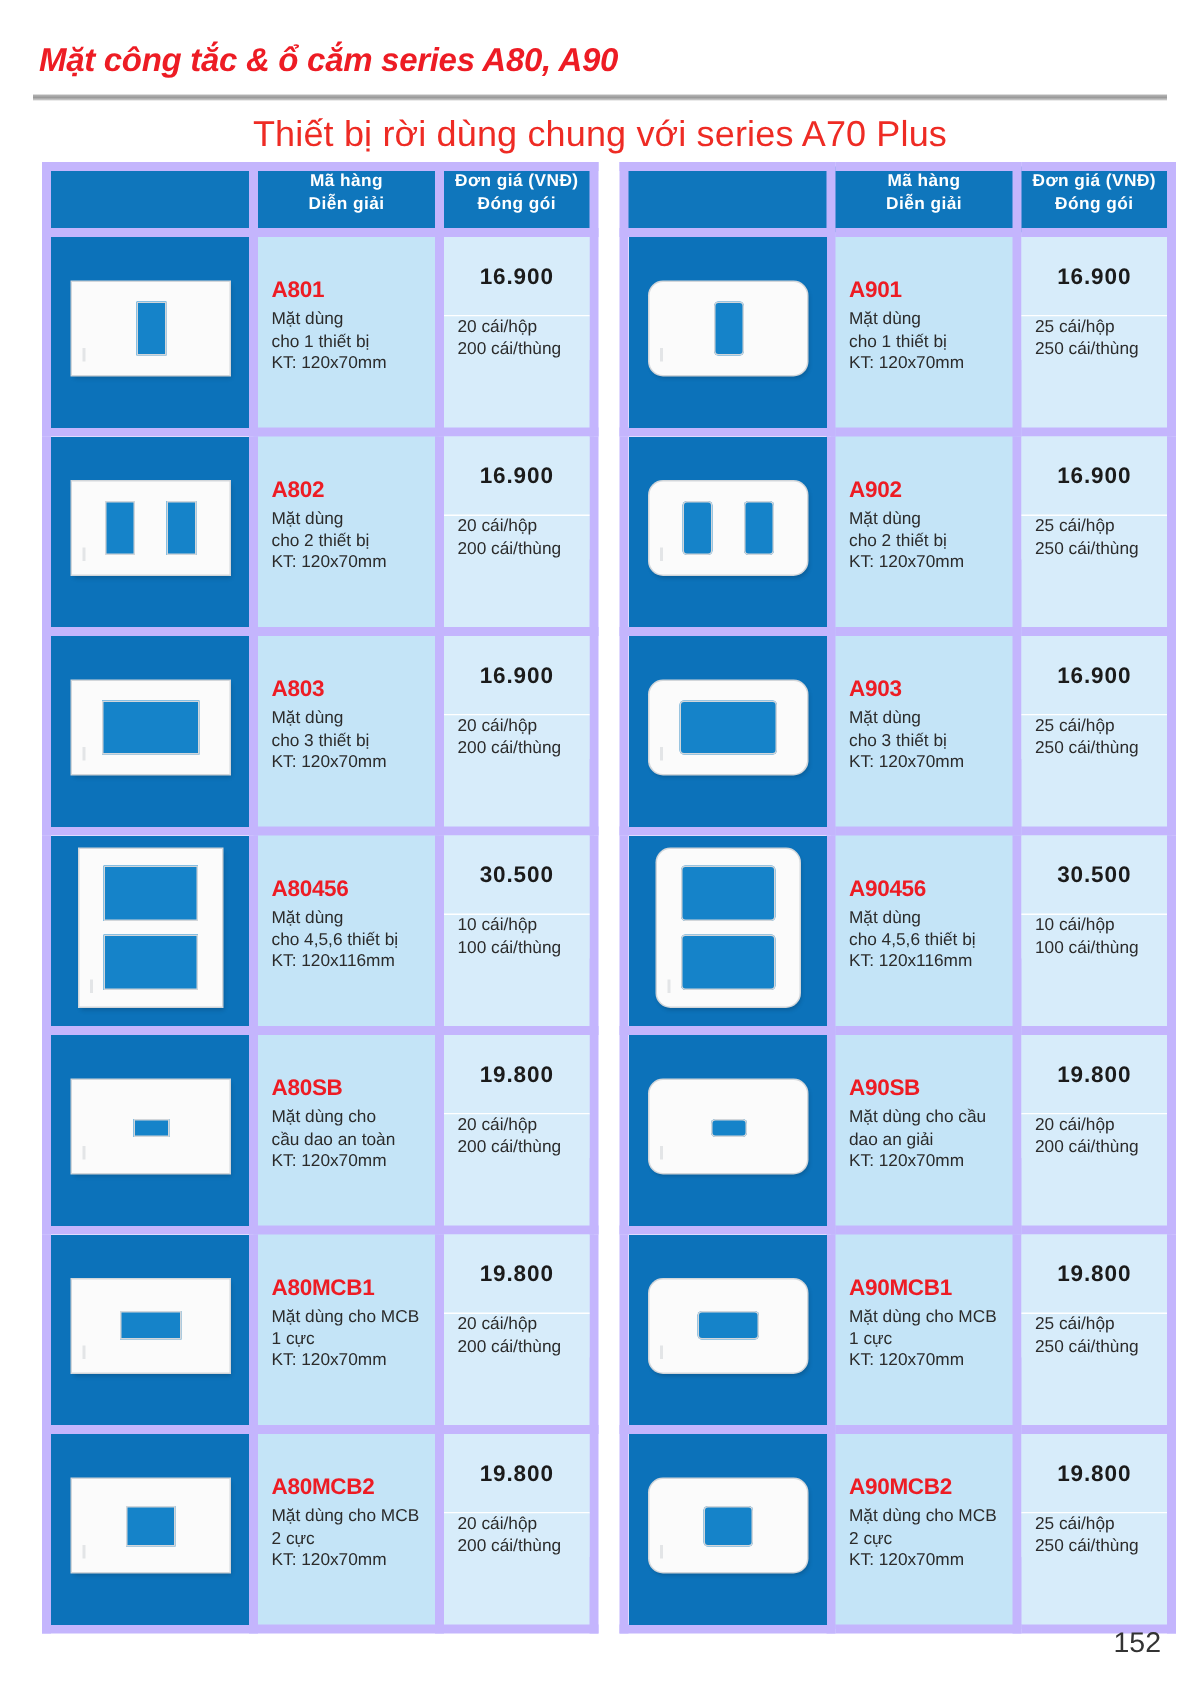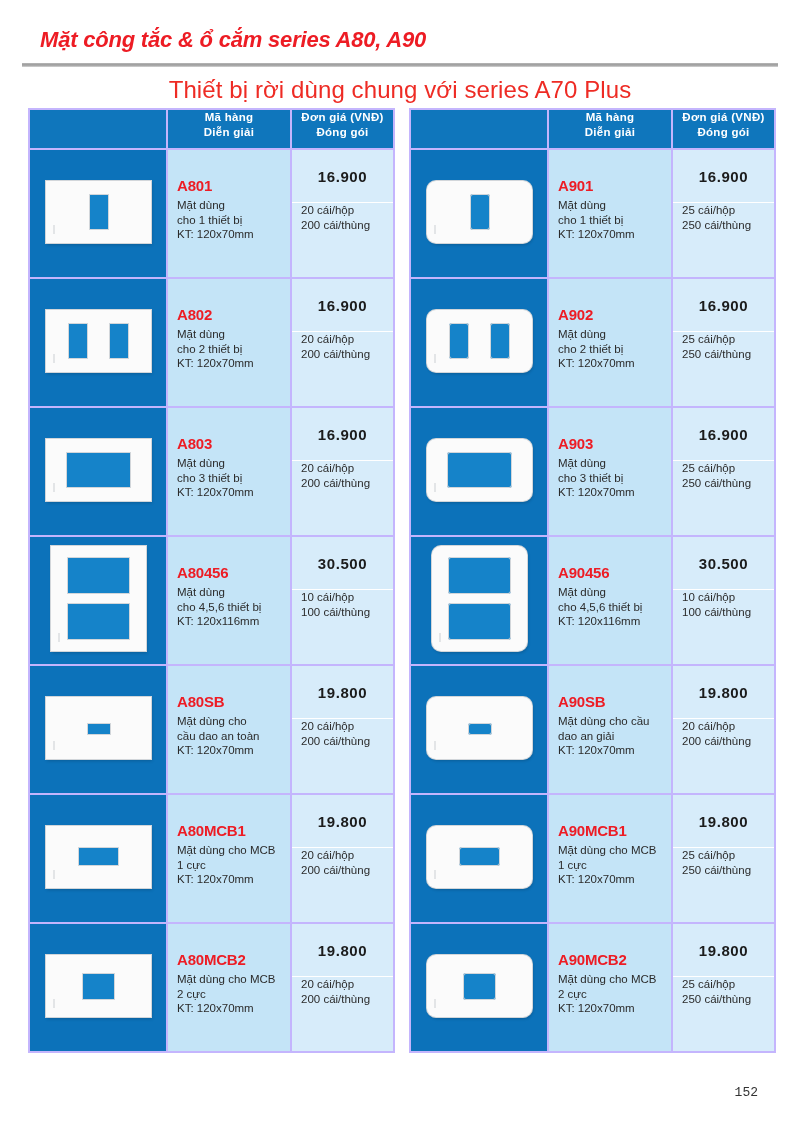--- a/index.html
+++ b/index.html
@@ -11,21 +11,21 @@
     width: 800px;
     height: 1131px;
     position: relative;
     font-family: "Liberation Sans", "DejaVu Sans", sans-serif;
     overflow: hidden;
   }
 
   
   .page-title {
     position: absolute;
-    left: 40px;
+    left: 26px;
     top: 27px;
     font-size: 22px;
     font-weight: bold;
     font-style: italic;
     color: #ED1C24;
     letter-spacing: -0.2px;
     white-space: nowrap;
   }
   .title-rule {
     position: absolute;
@@ -62,21 +62,21 @@
     table-layout: fixed;
     background: #ffffff;
   }
   .cat-table col.c-img   { width: 138px; }
   .cat-table col.c-desc  { width: 124px; }
   .cat-table col.c-price { width: 103px; }
 
   .cat-table th, .cat-table td {
     padding: 0;
     vertical-align: top;
-    border: 2px solid #c4b5fd;
+    border: 6px solid #c4b5fd;
   }
 
   
   thead th {
     background: #0F76BC;
     color: #ffffff;
     font-size: 11.5px;
     font-weight: bold;
     text-align: center;
     height: 38px;
@@ -170,26 +170,25 @@
     font-size: 11.5px;
     line-height: 14.5px;
     color: #2b2b2b;
     background: #D7ECFA;
   }
   .pack span { display: block; white-space: nowrap; }
 
   
   .page-number {
     position: absolute;
-    right: 42px;
+    right: 26px;
     top: 1085px;
-    font-size: 13px;
+    font-size: 19px;
     color: #333333;
     font-weight: normal;
-    font-family: Liberation Mono, monospace;
   }
 </style>
 </head>
 <body>
 
 <div class="page-title">Mặt công tắc &amp; ổ cắm series A80, A90</div>
 <div class="title-rule"></div>
 <div class="subtitle">Thiết bị rời dùng chung với series A70 Plus</div>
 
 <div class="tables">

